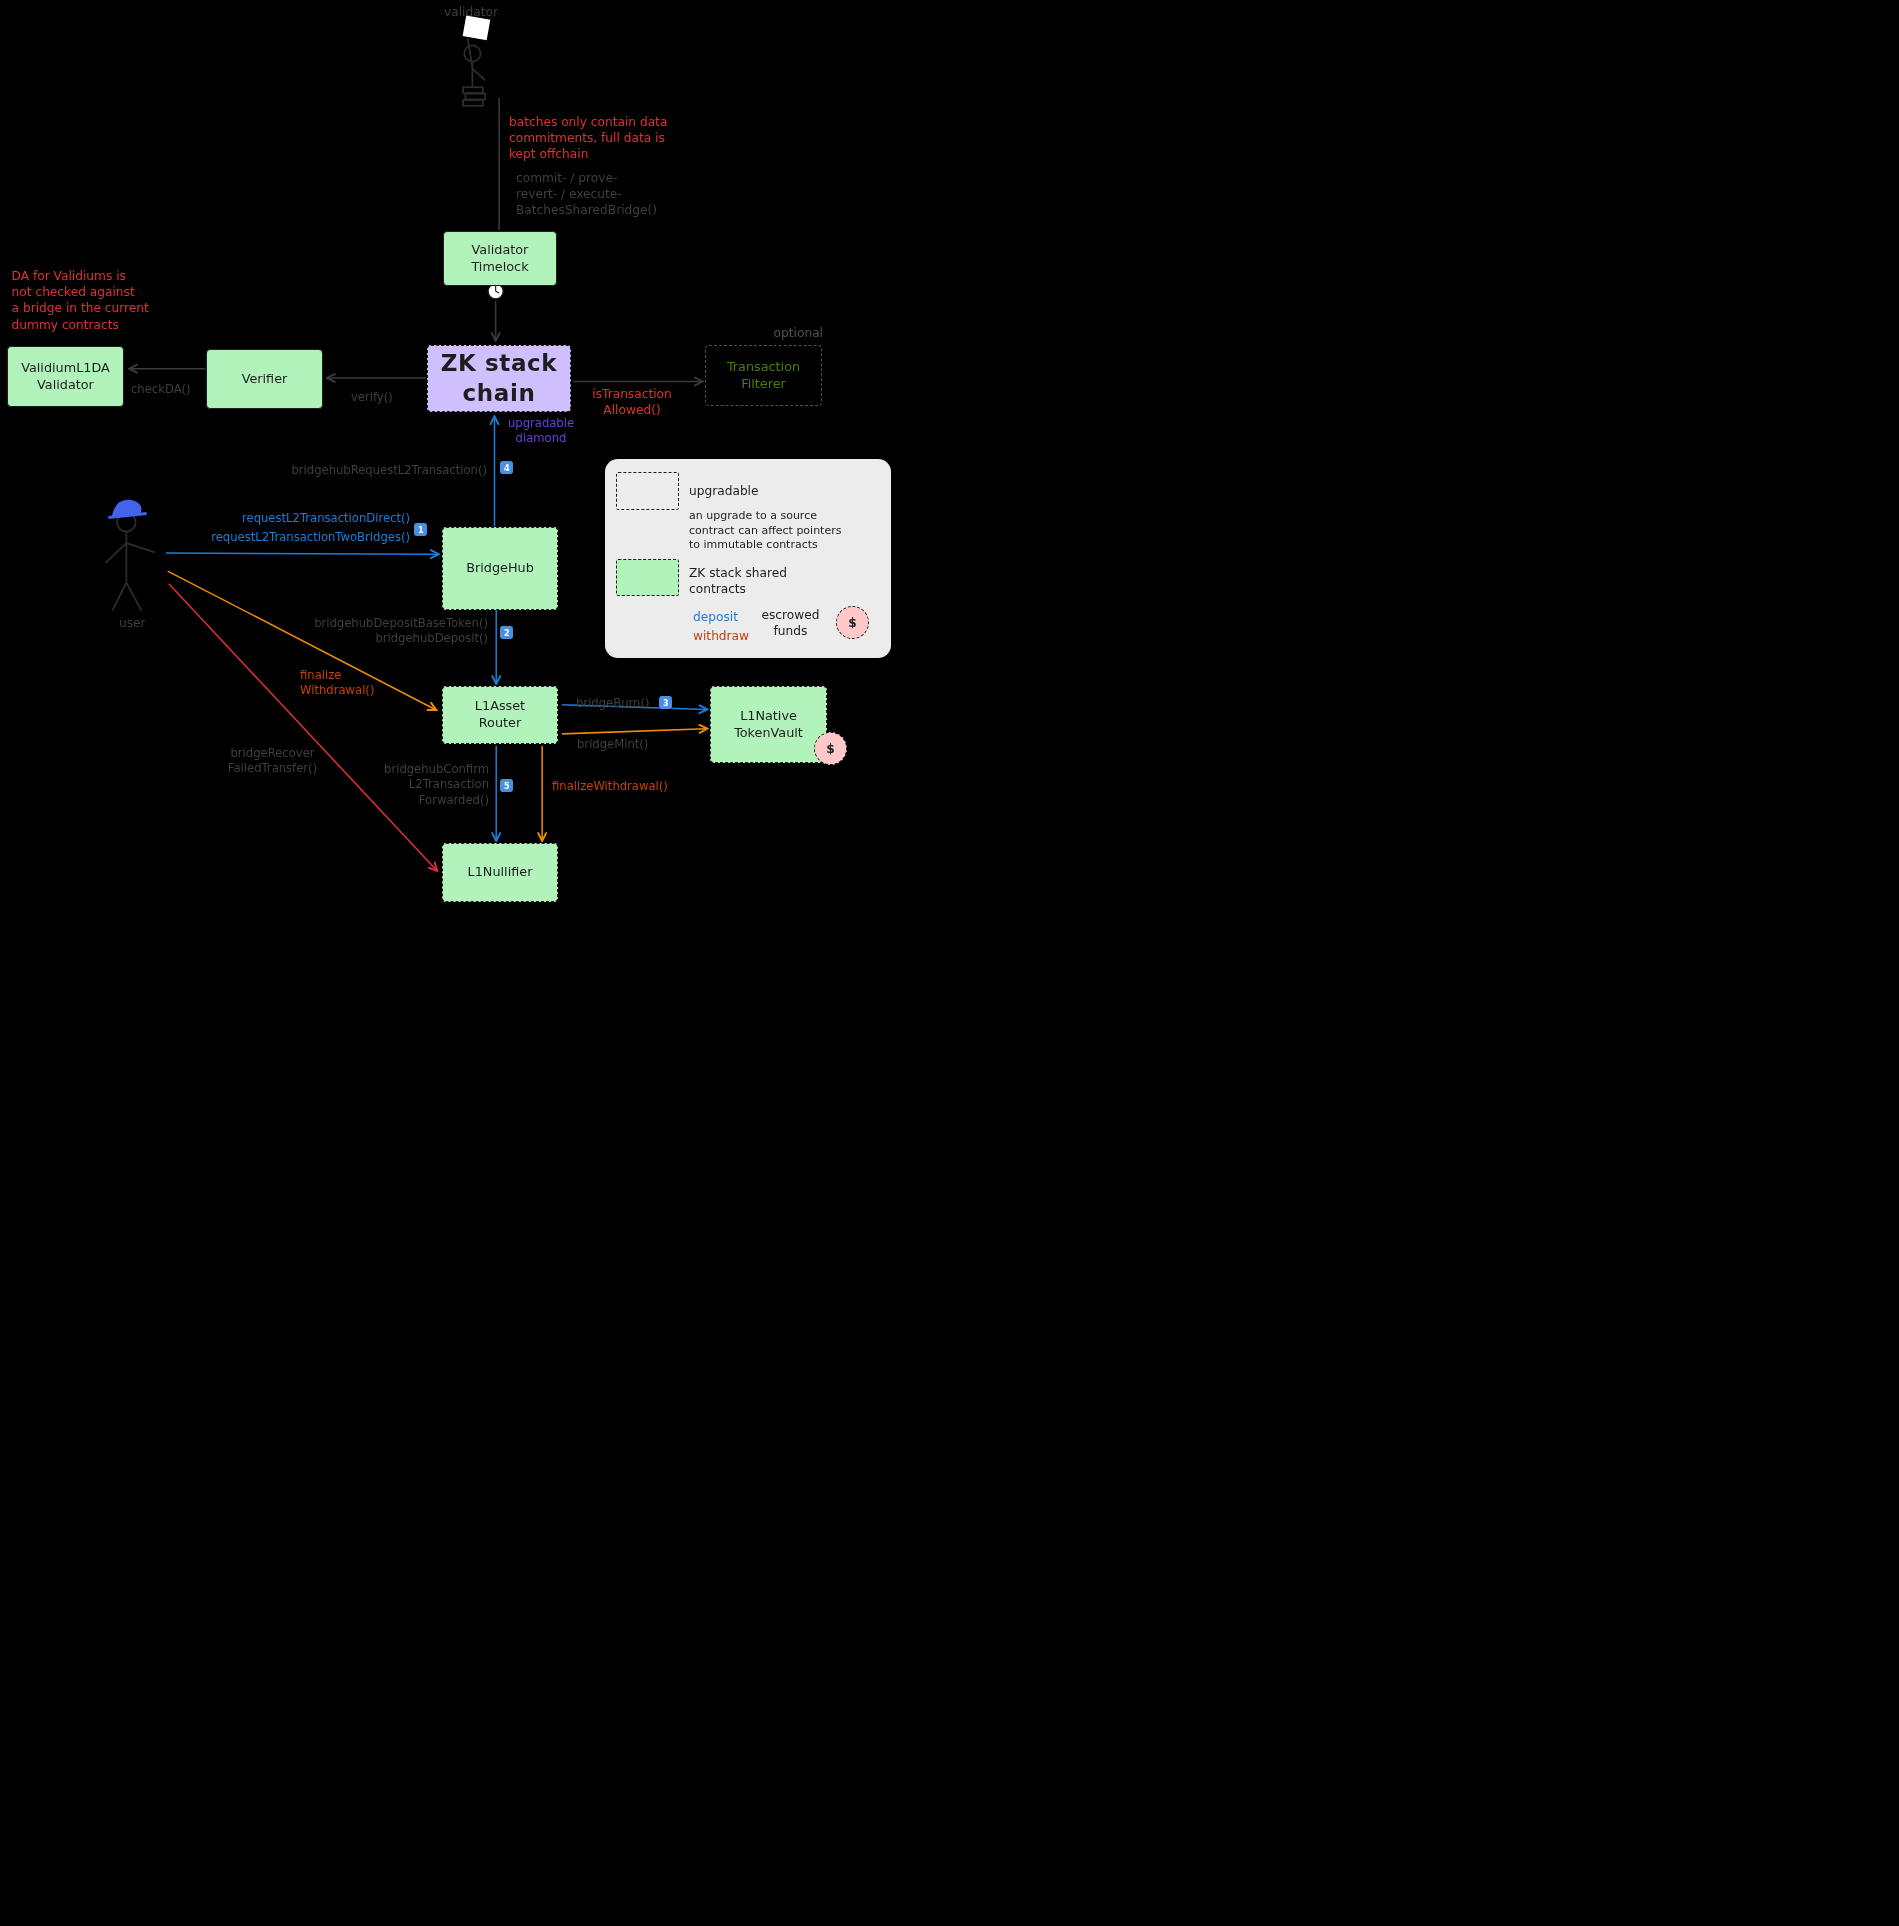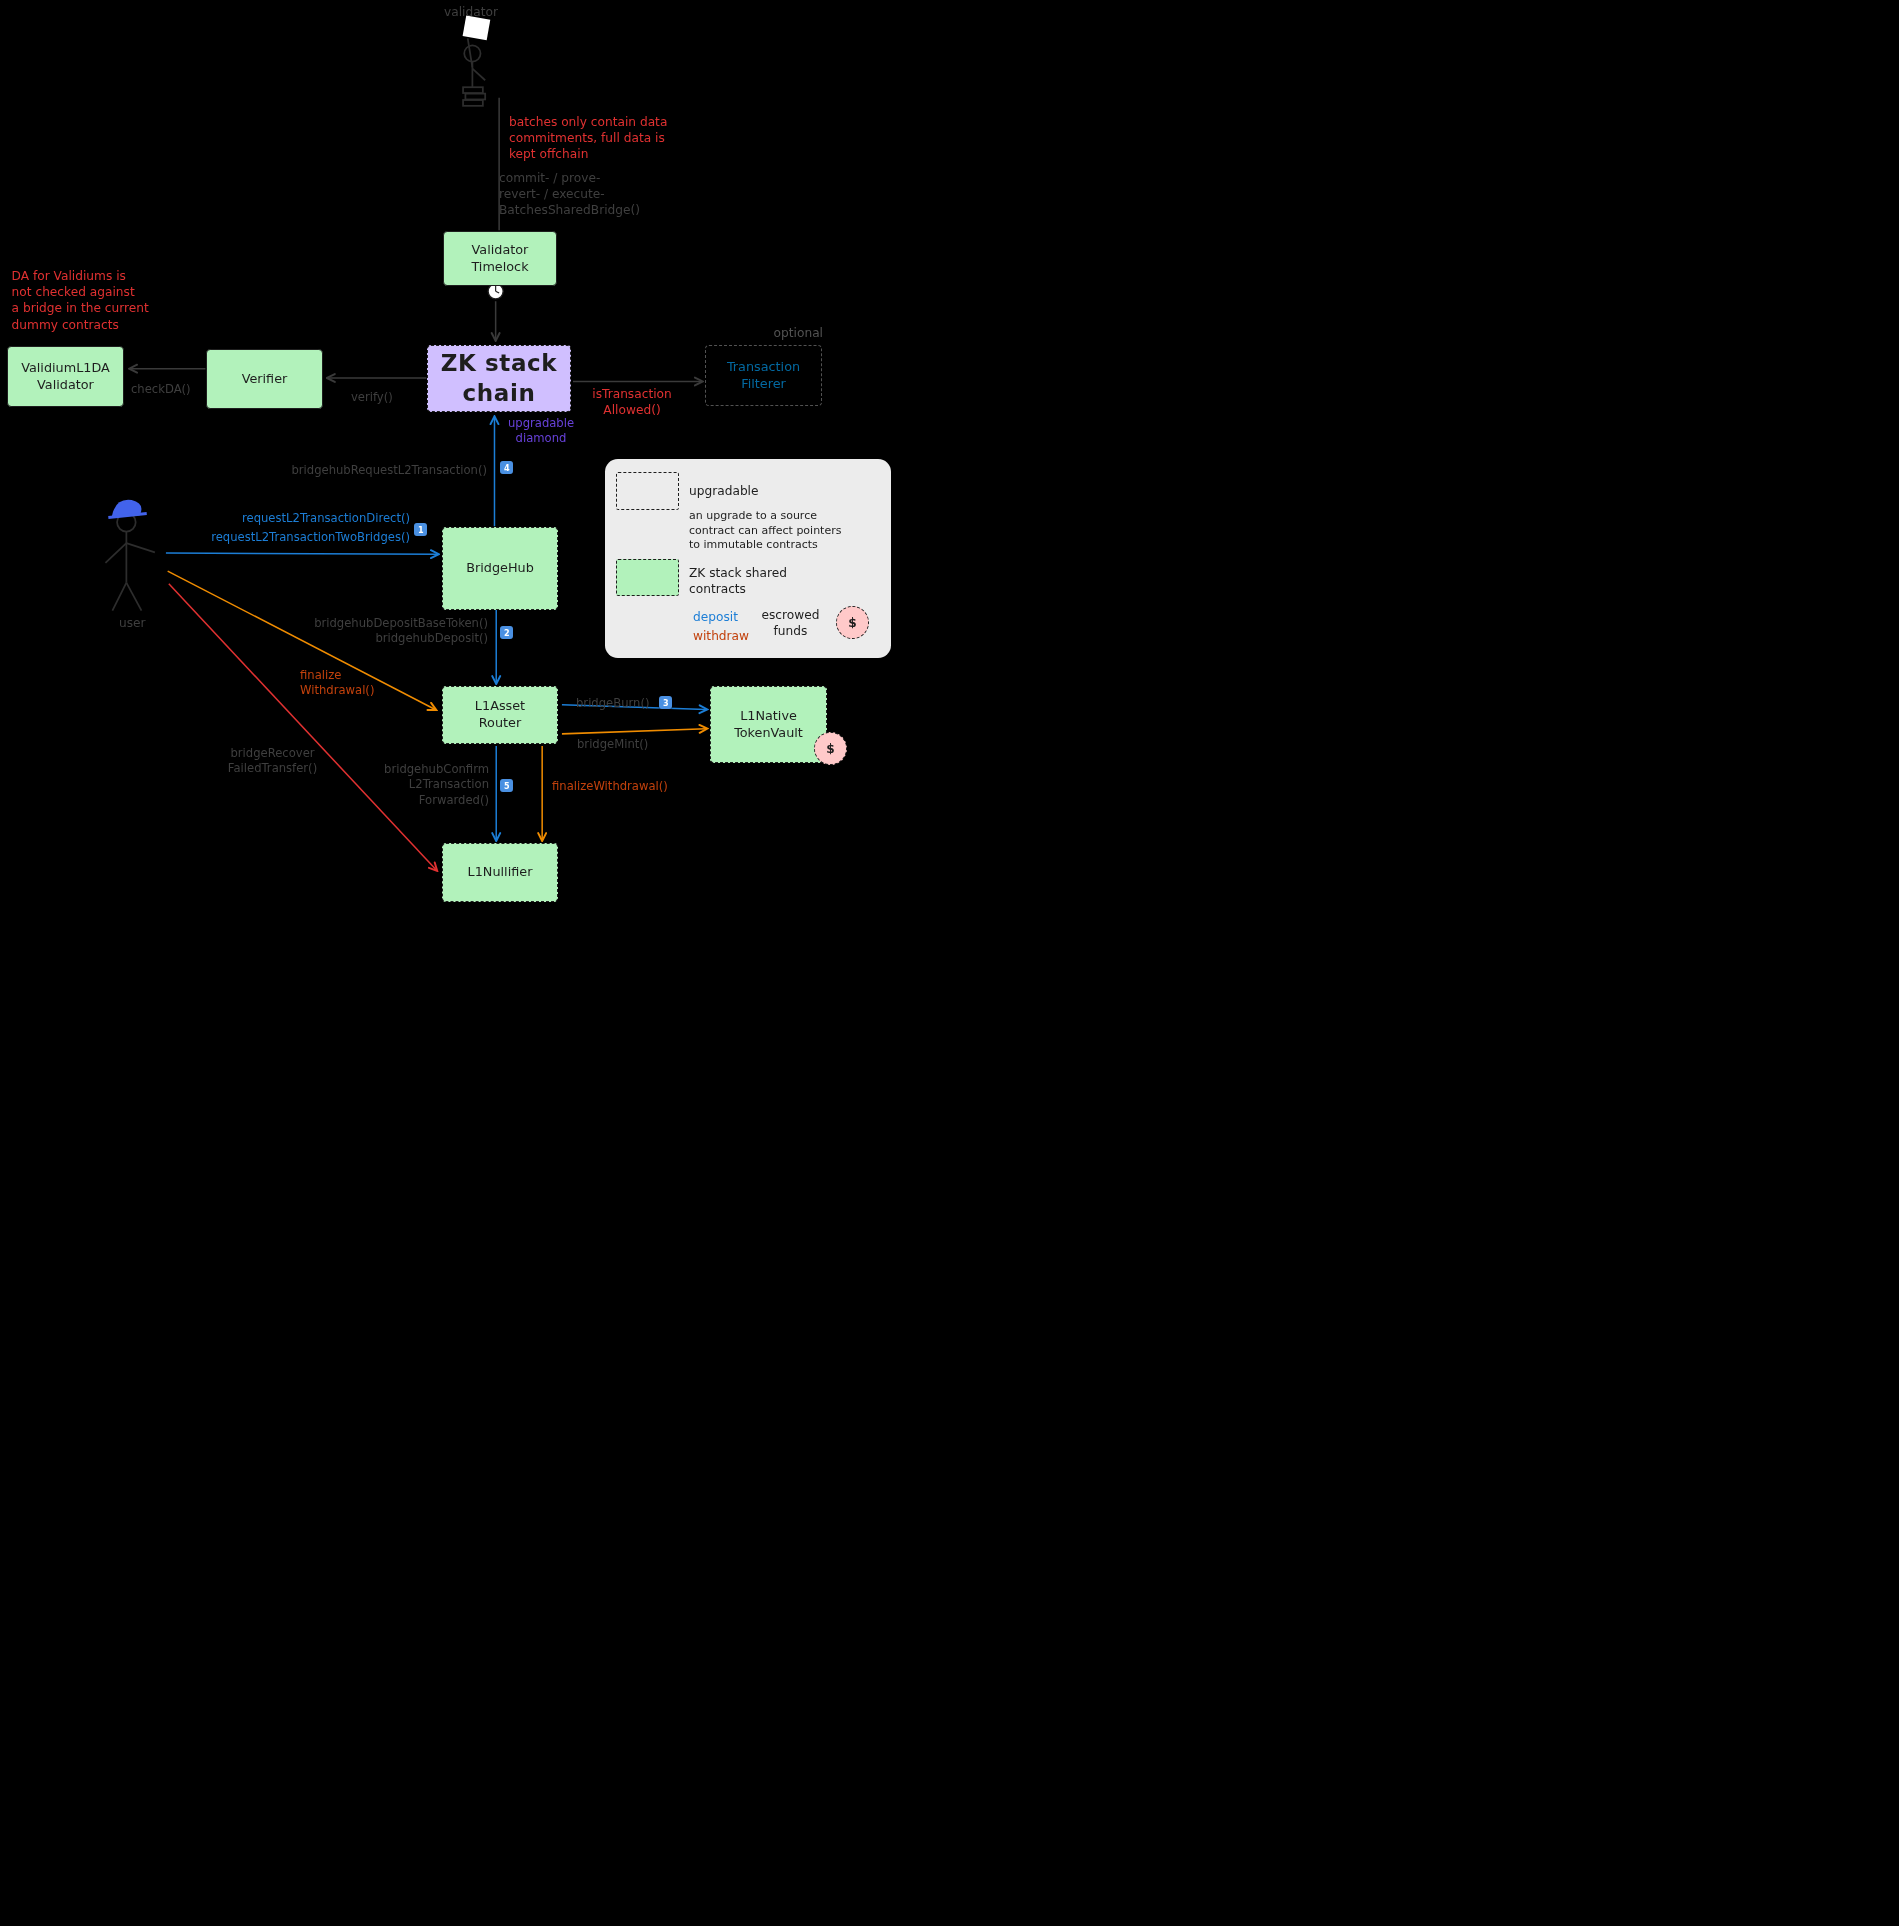--- a/index.html
+++ b/index.html
@@ -11,21 +11,21 @@
   svg.wires { position:absolute; left:0; top:0; width:950px; height:963px; pointer-events:none; }
 
   .node {
     position:absolute; display:flex; flex-direction:column; align-items:center; justify-content:center;
     text-align:center; font-size:12.8px; color:#1e1e1e; line-height:1.3; border-radius:4.1px;
   }
   .node span { display:block; }
   .green  { background:#b2f2bb; border:1.5px solid #1e1e1e; }
   .dashedb{ border-style:dashed; }
   .purple { background:#d0bfff; border:1.5px dashed #1e1e1e; font-size:23px; font-weight:bold; letter-spacing:0.6px; }
-  .ghost  { background:transparent; border:1.5px dashed #525252; color:#0369a1; }
+  .ghost  { background:transparent; border:1.5px dashed #525252; color:#4d7c0f; }
 
   .lbl { position:absolute; font-size:11.6px; line-height:1.33; white-space:nowrap; }
   .ln  { display:block; }
   .red    { color:#e03131; }
   .gray   { color:#3f3f3f; }
   .ghosttx{ color:#525252; }
   .blue   { color:#1c7ed6; }
   .orange { color:#c2410c; }
   .violet { color:#6741d9; }
   .dark   { color:#1e1e1e; }
@@ -135,21 +135,21 @@
   <div class="lbl gray big calign" style="left:435px; top:3.5px; width:72px;">
     <span>validator</span>
   </div>
 
   <div class="lbl red big" style="left:509px; top:114px;">
     <span class="ln">batches only contain data</span>
     <span class="ln">commitments, full data is</span>
     <span class="ln">kept offchain</span>
   </div>
 
-  <div class="lbl gray big" style="left:499px; top:170px;">
+  <div class="lbl gray big" style="left:516px; top:170px;">
     <span class="ln">commit- / prove-</span>
     <span class="ln">revert- / execute-</span>
     <span class="ln">BatchesSharedBridge()</span>
   </div>
 
   <div class="lbl red big" style="left:11.6px; top:268px;">
     <span class="ln">DA for Validiums is</span>
     <span class="ln">not checked against</span>
     <span class="ln">a bridge in the current</span>
     <span class="ln">dummy contracts</span>

